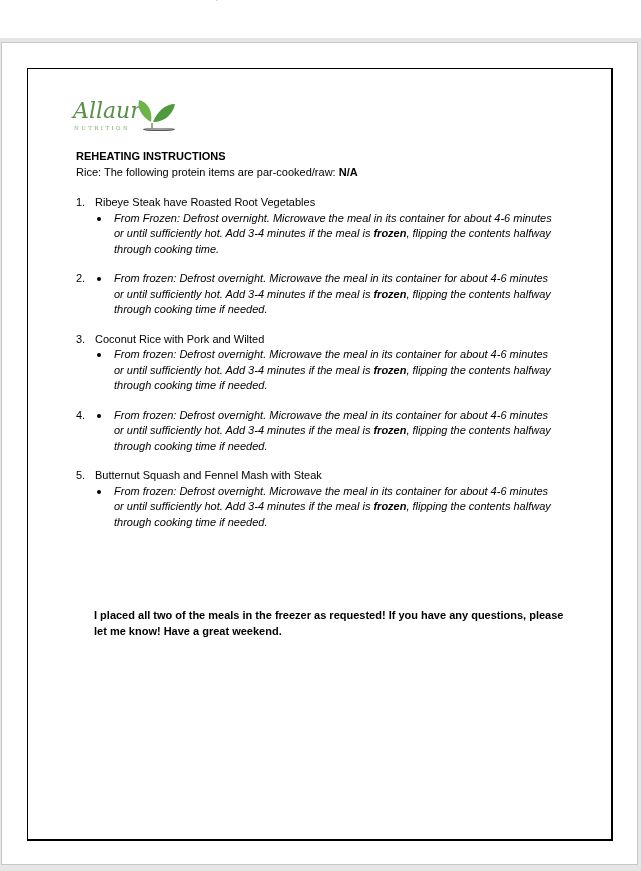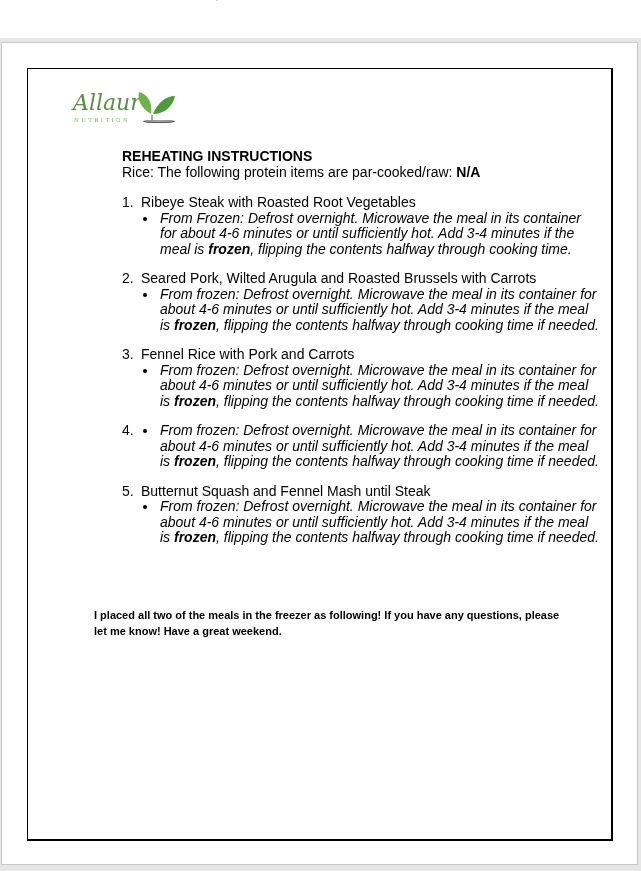--- a/index.html
+++ b/index.html
@@ -24,25 +24,25 @@
     box-sizing: border-box;
   }
   .frame {
     position: absolute; left: 27px; top: 68px; width: 586px; height: 773px;
     border: 1px solid #000;
     border-right-width: 2px; border-bottom-width: 2px;
     box-sizing: border-box;
     background: #fff;
   }
   .logo {
-    position: absolute; left: 71px; top: 84px; width: 108px; height: 42px;
+    position: absolute; left: 71px; top: 92px; width: 108px; height: 42px;
   }
   .content {
     position: absolute; left: 76px; top: 149px; width: 500px;
-    font-size: 14px; line-height: 15.5px; margin-left: 46px;
+    font-size: 11px; line-height: 15.5px;
   }
   .heading { font-weight: bold; }
   .note b { font-weight: bold; text-align: center; }
   ol.meals { margin: 0; padding: 0; list-style: none; }
   ol.meals > li { position: relative; margin-top: 14px; padding-left: 19px; }
   ol.meals > li:first-child { margin-top: 15px; }
   .num { position: absolute; left: 0; top: 0; }
   .sub { position: relative; padding-left: 19px; margin-top: 0; width: 440px; font-style: italic; }
   .bullet {
     position: absolute; left: 2px; top: 6px; width: 4px; height: 4px;
@@ -76,53 +76,52 @@
 
 <div class="content">
   <div class="heading">REHEATING INSTRUCTIONS</div>
   <div class="note">
     <span>Rice: The following protein items are par-cooked/raw: </span><b>N/A</b>
   </div>
 
   <ol class="meals">
     <li>
       <span class="num">1.</span>
-      <div>Ribeye Steak with Roasted Root Vegetables</div>
+      <div>Ribeye Steak have Roasted Root Vegetables</div>
       <div class="sub">
         <span class="bullet"></span>
         <span>From Frozen: Defrost overnight. Microwave the meal in its container for about 4-6 minutes or until sufficiently hot. Add 3-4 minutes if the meal is </span><b>frozen</b><span>, flipping the contents halfway through cooking time.</span>
       </div>
     </li>
     <li>
       <span class="num">2.</span>
-      <div>Seared Pork, Wilted Arugula and Roasted Brussels with Carrots</div>
       <div class="sub">
         <span class="bullet"></span>
         <span>From frozen: Defrost overnight. Microwave the meal in its container for about 4-6 minutes or until sufficiently hot. Add 3-4 minutes if the meal is </span><b>frozen</b><span>, flipping the contents halfway through cooking time if needed.</span>
       </div>
     </li>
     <li>
       <span class="num">3.</span>
-      <div>Fennel Rice with Pork and Carrots</div>
+      <div>Coconut Rice with Pork and Wilted</div>
       <div class="sub">
         <span class="bullet"></span>
         <span>From frozen: Defrost overnight. Microwave the meal in its container for about 4-6 minutes or until sufficiently hot. Add 3-4 minutes if the meal is </span><b>frozen</b><span>, flipping the contents halfway through cooking time if needed.</span>
       </div>
     </li>
     <li>
       <span class="num">4.</span>
       <div class="sub">
         <span class="bullet"></span>
         <span>From frozen: Defrost overnight. Microwave the meal in its container for about 4-6 minutes or until sufficiently hot. Add 3-4 minutes if the meal is </span><b>frozen</b><span>, flipping the contents halfway through cooking time if needed.</span>
       </div>
     </li>
     <li>
       <span class="num">5.</span>
-      <div>Butternut Squash and Fennel Mash until Steak</div>
+      <div>Butternut Squash and Fennel Mash with Steak</div>
       <div class="sub">
         <span class="bullet"></span>
         <span>From frozen: Defrost overnight. Microwave the meal in its container for about 4-6 minutes or until sufficiently hot. Add 3-4 minutes if the meal is </span><b>frozen</b><span>, flipping the contents halfway through cooking time if needed.</span>
       </div>
     </li>
   </ol>
 </div>
 
-<div class="closing">I placed all two of the meals in the freezer as following! If you have any questions, please let me know! Have a great weekend.</div>
+<div class="closing">I placed all two of the meals in the freezer as requested! If you have any questions, please let me know! Have a great weekend.</div>
 
 </body></html>

